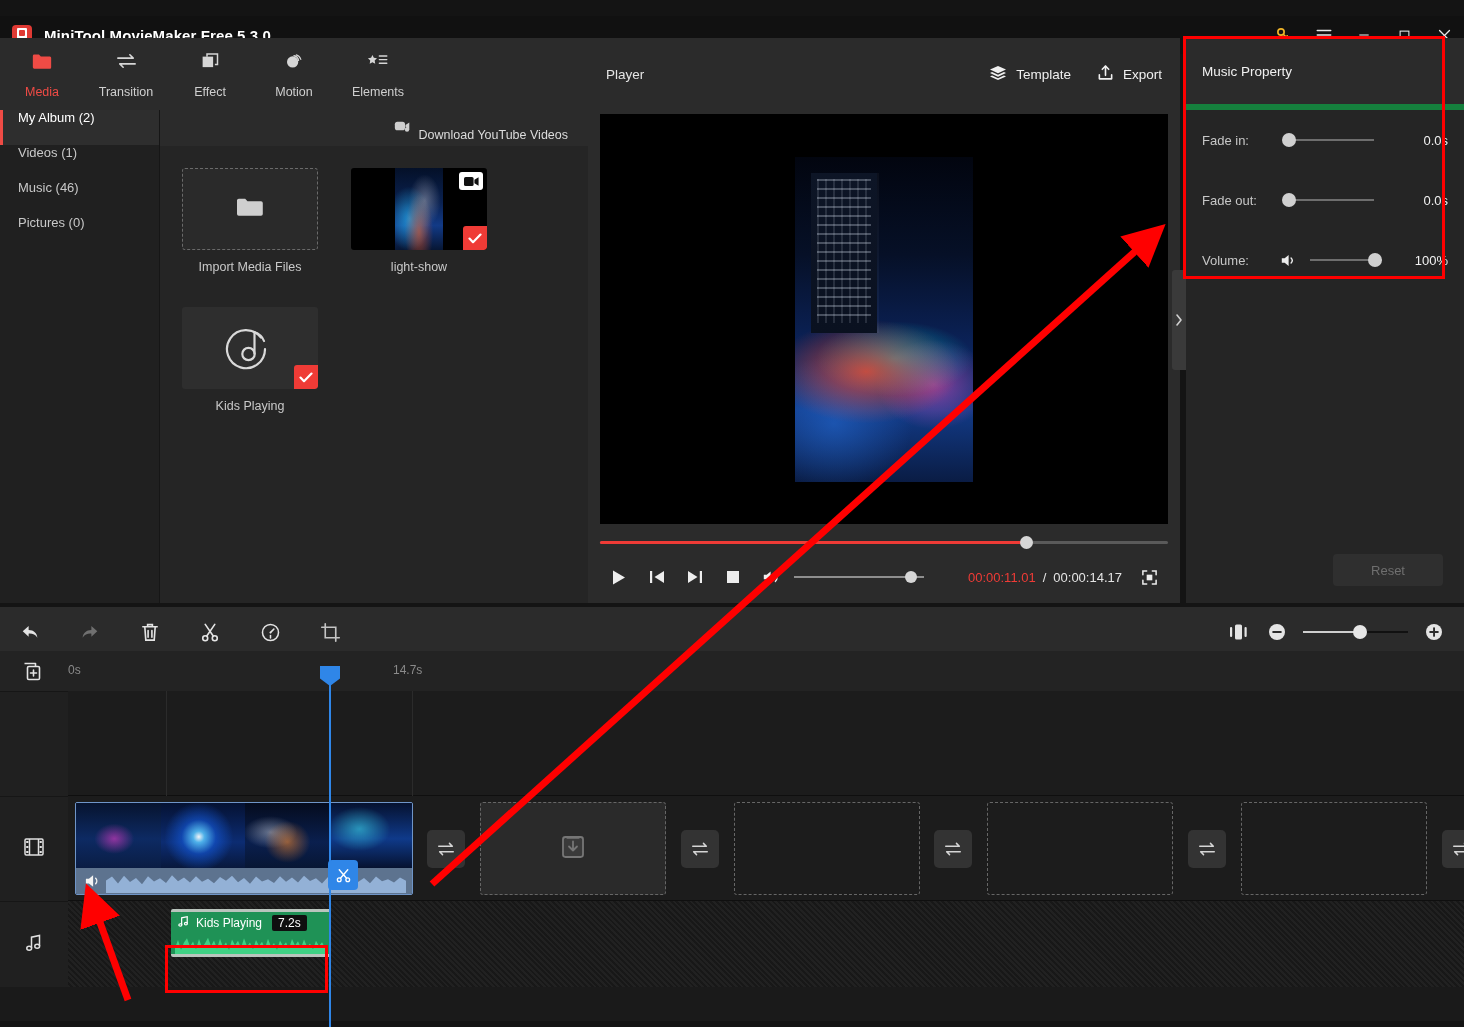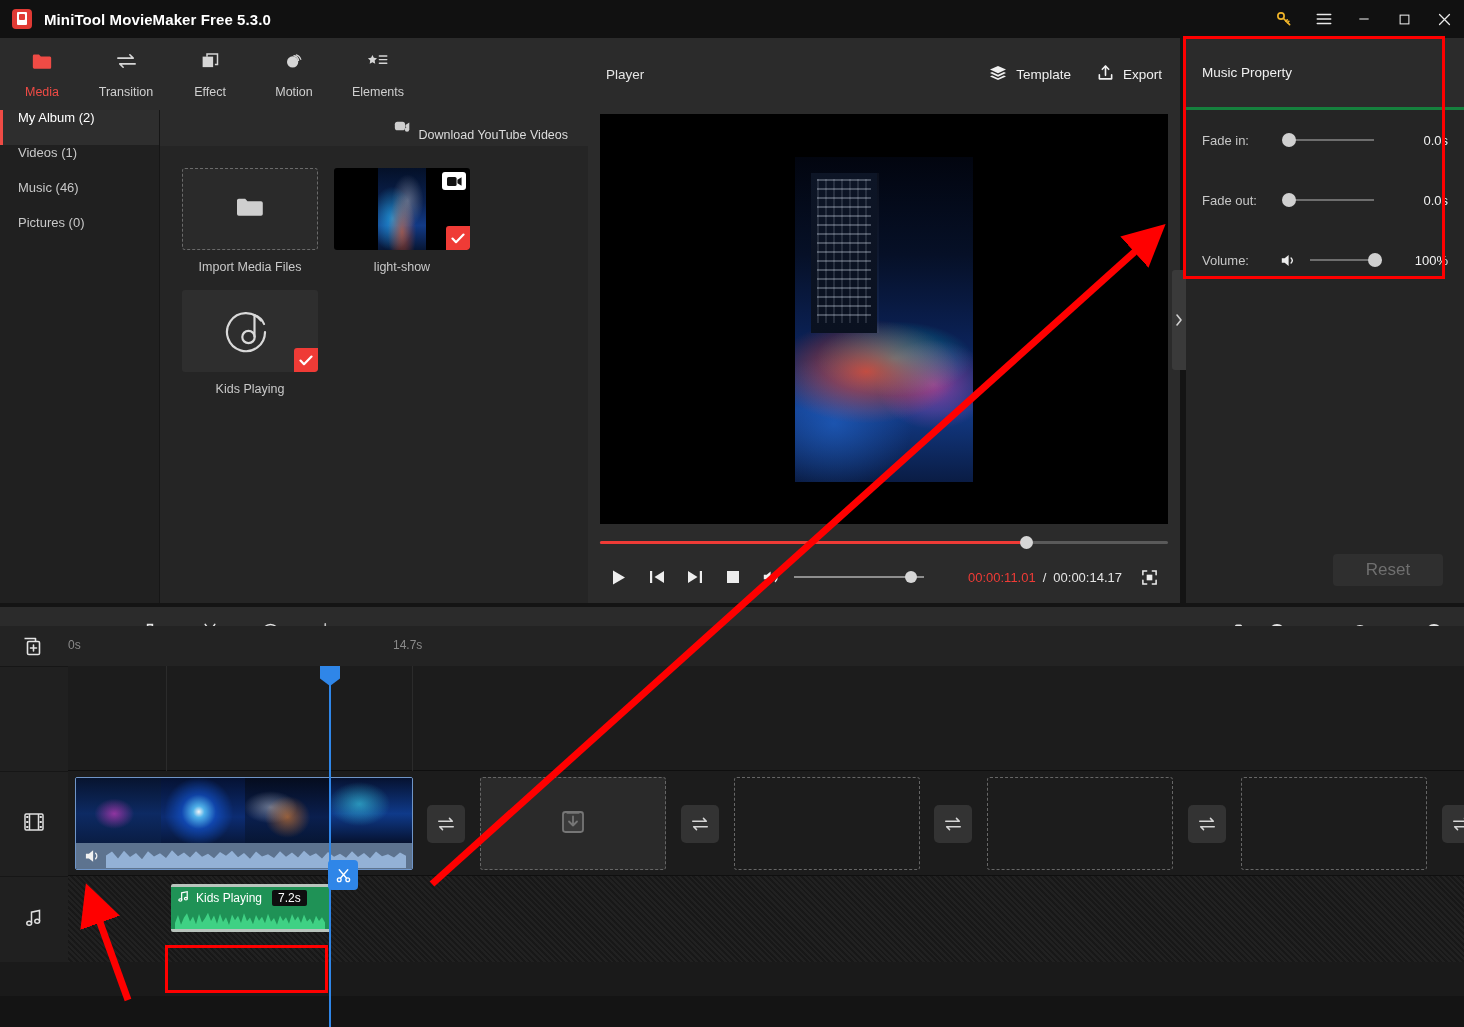--- a/index.html
+++ b/index.html
@@ -7,21 +7,21 @@
     width: 1464px; height: 1027px;
     background: #1a1a1a;
     font-family: "Liberation Sans", sans-serif;
     overflow: hidden;
     color: #e8e8e8;
   }
   #app { position: relative; width: 1464px; height: 1027px; background:#141414; }
 
   
   .titlebar {
-    position:absolute; left:0; top:0; width:1464px; height:38px;
+    position:absolute; left:0; top:16px; width:1464px; height:38px;
     background:#111111; display:flex; align-items:center;
   }
   .app-logo {
     width:20px; height:20px; margin-left:12px; border-radius:4px;
     background:#e03a34; position:relative; flex:0 0 auto;
   }
   .app-logo:before {
     content:""; position:absolute; left:5px; top:3px; width:10px; height:13px;
     background:#fff; border-radius:1px;
   }
@@ -64,21 +64,21 @@
   
   .mediapanel {
     position:absolute; left:160px; top:110px; width:428px; height:493px;
     background:#252525;
   }
   .media-topbar {
     height:36px; display:flex; align-items:center; justify-content:flex-end;
     padding-right:20px; gap:8px; background:#2b2b2b; cursor:pointer;
   }
   .media-topbar .lbl { font-size:12.5px; color:#dcdcdc;margin-top:13px; }
-  .media-grid { padding:22px 22px 0 22px; display:flex; flex-wrap:wrap; gap:16px; }
+  .media-grid { padding:22px 22px 0 22px; display:flex; flex-wrap:wrap; gap:33px; }
   .media-cell { width:136px; }
   .thumb-box {
     width:136px; height:82px; border-radius:3px; position:relative; overflow:hidden;
   }
   .thumb-import {
     border:1px dashed #6a6a6a; background:#2a2a2a;
     display:flex; align-items:center; justify-content:center;
   }
   .thumb-video { background:#000; display:flex; align-items:center; justify-content:center; }
   .thumb-video .strip {
@@ -154,52 +154,52 @@
     position:absolute; left:1172px; top:270px; width:14px; height:100px;
     background:#3a3a3a; border-radius:3px 0 0 3px; display:flex;
     align-items:center; justify-content:center; cursor:pointer;
   }
 
   
   .proppanel {
     position:absolute; left:1186px; top:38px; width:278px; height:565px; background:#252525;
   }
   .prop-head { height:72px; display:flex; align-items:center; padding-left:16px;
-    font-size:13.5px; color:#f0f0f0; border-bottom:3px solid #15803d; background:#2b2b2b;}
+    font-size:13.5px; color:#f0f0f0; border-bottom:6px solid #15803d; background:#2b2b2b;}
   .prop-row { height:60px; display:flex; align-items:center; padding:0 16px; }
   .prop-label { width:72px; font-size:13px; color:#c7c7c7; }
   .pslider { position:relative; width:95px; height:14px; margin-left:8px; cursor:pointer; }
   .pslider .tr { position:absolute; left:4px; top:6px; width:88px; height:2px; background:#6e6e6e; }
   .pslider .kn { position:absolute; top:0; width:14px; height:14px; border-radius:50%; background:#d0d0d0; }
   .prop-val { margin-left:auto; font-size:13px; color:#f2f2f2; }
   .vol-row-icon { width:22px; display:flex; align-items:center; justify-content:center; margin-left:4px;}
   .reset-btn {
     position:absolute; left:1333px; top:554px; width:110px; height:32px; border-radius:4px;
-    background:#2f2f2f; color:#6f6f6f; font-size:17px;
+    background:#2f2f2f; color:#6f6f6f; font-size:13px;
     display:flex; align-items:center; justify-content:center; cursor:pointer;
   }
   .highlight-box {
     position:absolute; left:1183px; top:36px; width:262px; height:243px;
     border:3px solid #ff0000; pointer-events:none;
   }
 
   
   .tl-toolbar {
     position:absolute; left:0; top:607px; width:1464px; height:50px;
     background:#2b2b2b; display:flex; align-items:center;
   }
   .tlb { width:60px; height:50px; display:flex; align-items:center; justify-content:center; cursor:pointer;}
   .tl-right { margin-left:auto; display:flex; align-items:center; padding-right:16px; gap:4px;}
   .zoom-slider { position:relative; width:105px; height:14px; margin:0 8px; cursor:pointer; }
   .zoom-slider .tr-l { position:absolute; left:0; top:6px; width:57px; height:2px; background:#cfcfcf;}
   .zoom-slider .tr-r { position:absolute; left:57px; top:6px; width:48px; height:2px; background:#111;}
   .zoom-slider .kn { position:absolute; left:50px; top:0; width:14px; height:14px; border-radius:50%; background:#e6e6e6;}
 
   
-  .timeline { position:absolute; left:0; top:626px; width:1464px; height:370px; background:#1a1a1a; }
+  .timeline { position:absolute; left:0; top:651px; width:1464px; height:370px; background:#1a1a1a; }
   .ruler { position:absolute; left:0; top:0; width:1464px; height:40px; background:#232323; }
   .ruler .addbtn { position:absolute; left:22px; top:10px; cursor:pointer; }
   .ruler .tick { position:absolute; top:12px; font-size:12px; color:#8a8a8a; }
   .trackheads { position:absolute; left:0; top:40px; width:68px; height:296px; background:#202020; }
   .th { width:68px; display:flex; align-items:center; justify-content:center; border-top:1px solid #161616;}
   .th-blank { height:105px; }
   .th-video { height:105px; }
   .th-audio { height:86px; }
   .tracks-area { position:absolute; left:68px; top:40px; width:1396px; height:296px; background:#1c1c1c;}
   .row-top { position:absolute; left:0; top:0; width:1396px; height:105px; background:#1c1c1c;

